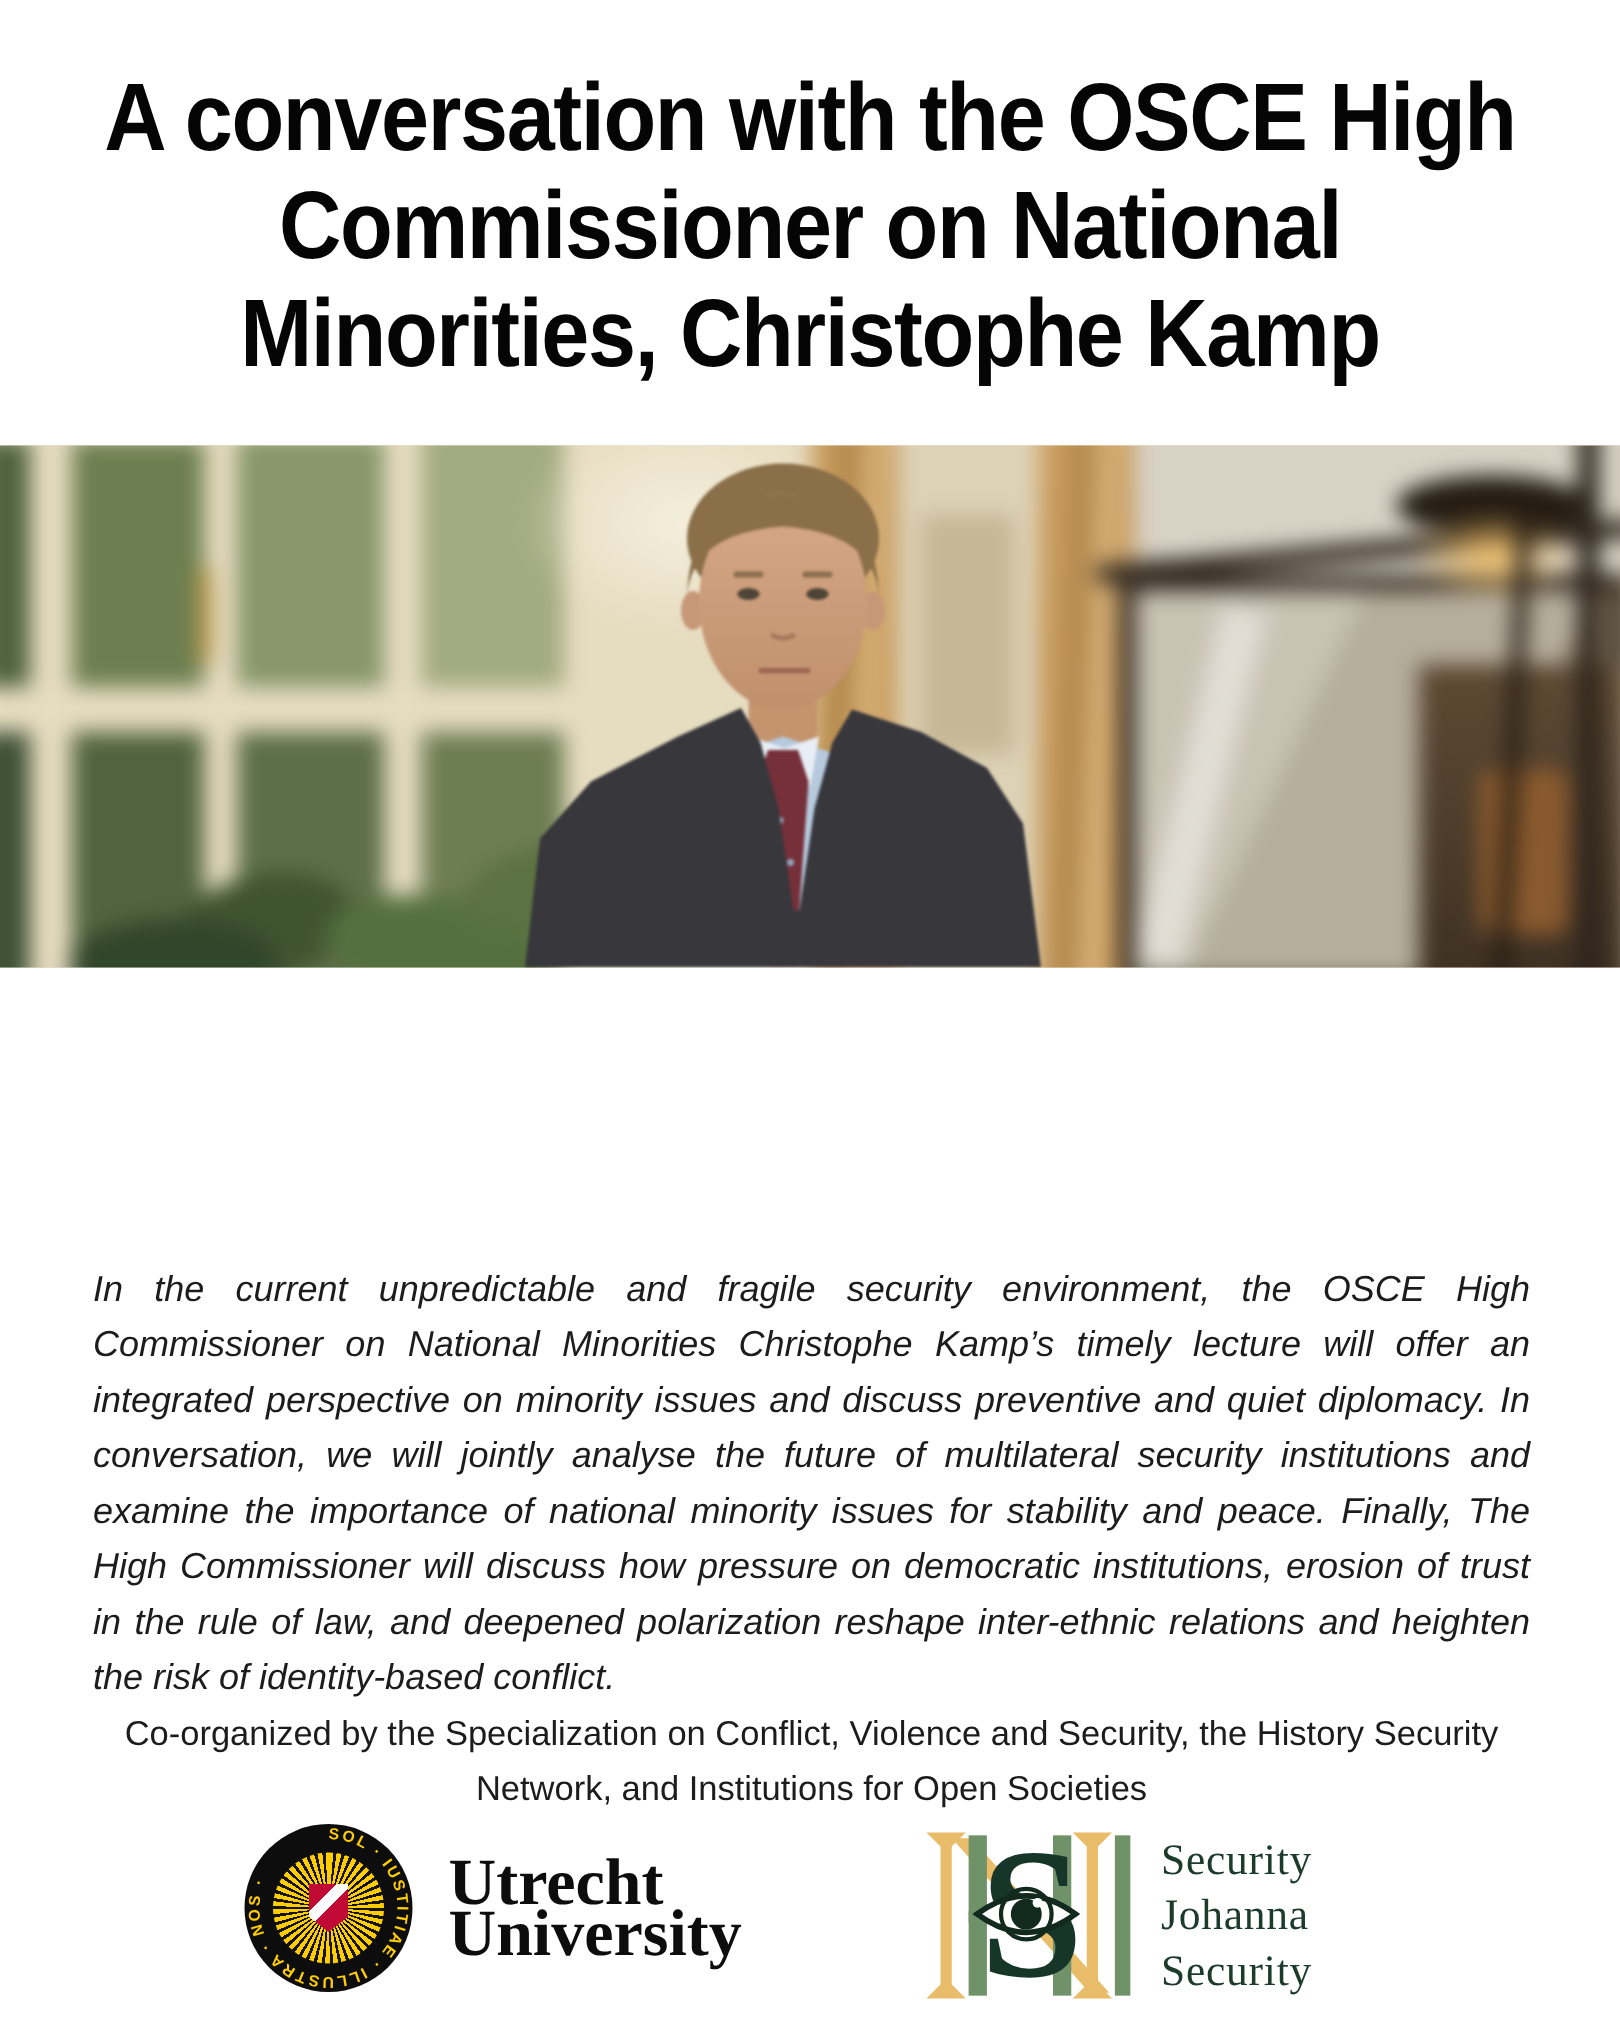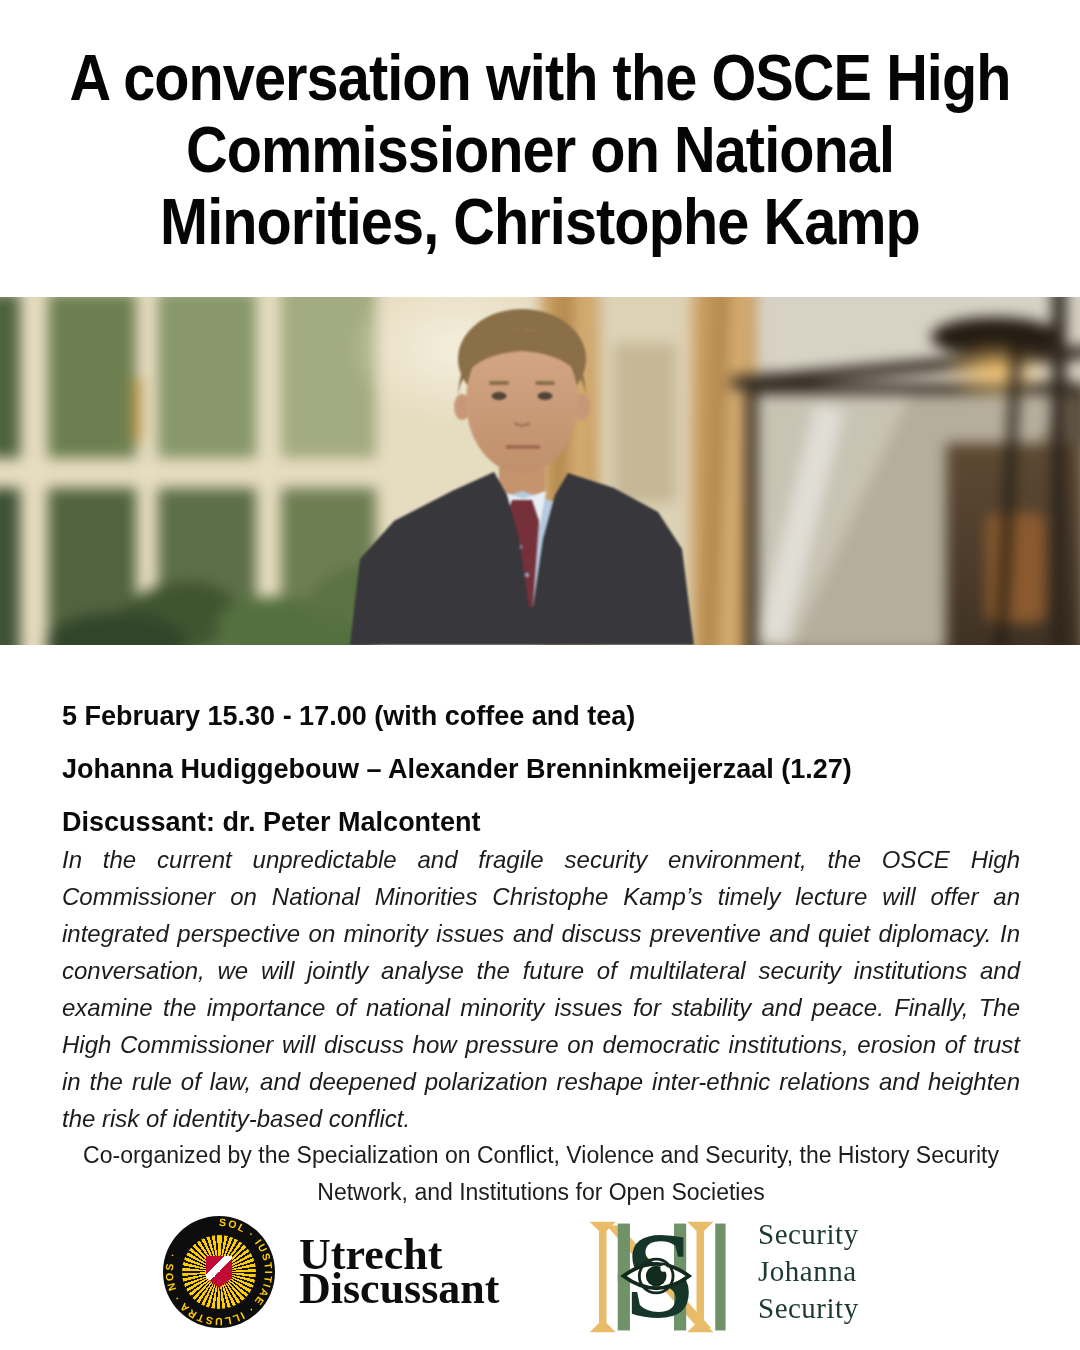--- a/index.html
+++ b/index.html
@@ -64,21 +64,21 @@
   .uu-emblem{position:relative;width:112px;height:112px;}
   .uu-ring{position:absolute;inset:0;background:#0d0d0d;border-radius:50%;}
   .uu-sun{position:absolute;left:19px;top:19px;width:74px;height:74px;border-radius:50%;
           background:repeating-conic-gradient(#FFCD00 0deg 5deg,#161410 5deg 8.5deg);}
   .uu-shield{position:absolute;left:43px;top:40px;width:26px;height:32px;
              clip-path:polygon(0 0,100% 0,100% 68%,50% 100%,0 68%);
              background:linear-gradient(135deg,#C00A35 0 32%,#ffffff 32% 50%,#C00A35 50%);}
   .uu-motto{position:absolute;inset:0;}
   .uu-name{font-family:"Liberation Serif", serif;font-weight:bold;font-size:44px;line-height:34px;color:#0d0d0d;}
 
-  .shn{position:absolute;left:584px;top:1216px;display:flex;gap:24px;}
+  .shn{position:absolute;left:612px;top:1216px;display:flex;align-items:center;gap:12px;}
   .shn-name{font-family:"Liberation Serif", serif;font-size:29px;line-height:37px;color:#1d3b2c;letter-spacing:.5px;}
 </style>
 </head>
 <body>
 
 <div class="page">
 
   <div class="title">
     <div>A conversation with the OSCE High</div>
     <div>Commissioner on National</div>
@@ -148,25 +148,20 @@
       <path d="M458,100 Q460,36 522,32 Q584,36 586,100 Q582,58 522,54 Q462,58 458,100 Z" fill="#8a6f49"></path>
       <rect x="489" y="84" width="20" height="4" rx="2" fill="#7d6545" opacity=".85"></rect>
       <rect x="535" y="84" width="20" height="4" rx="2" fill="#7d6545" opacity=".85"></rect>
       <ellipse cx="499" cy="99" rx="7.5" ry="4" fill="#4e4438"></ellipse>
       <ellipse cx="545" cy="99" rx="7.5" ry="4" fill="#4e4438"></ellipse>
       <path d="M514,126 Q522,131 530,126" stroke="#a5765a" stroke-width="3" fill="none"></path>
       <path d="M506,150 L540,150" stroke="#9c6450" stroke-width="3.5" fill="none"></path>
     </svg>
   </div>
 
-  <div class="details">
-    <p>5 February 15.30 - 17.00 (with coffee and tea)</p>
-    <p>Johanna Hudiggebouw – Alexander Brenninkmeijerzaal (1.27)</p>
-    <p>Discussant: dr. Peter Malcontent</p>
-  </div>
 
   <div class="desc-wrap">
     <p class="desc">In the current unpredictable and fragile security environment, the OSCE High Commissioner on National Minorities Christophe Kamp’s timely lecture will offer an integrated perspective on minority issues and discuss preventive and quiet diplomacy. In conversation, we will jointly analyse the future of multilateral security institutions and examine the importance of national minority issues for stability and peace. Finally, The High Commissioner will discuss how pressure on democratic institutions, erosion of trust in the rule of law, and deepened polarization reshape inter-ethnic relations and heighten the risk of identity-based conflict.</p>
     <p class="co">Co-organized by the Specialization on Conflict, Violence and Security, the History Security Network, and Institutions for Open Societies</p>
   </div>
 
   <div class="uu">
     <div class="uu-emblem">
       <div class="uu-ring"></div>
       <div class="uu-sun"></div>
@@ -175,21 +170,21 @@
         <defs>
             <path id="uuCircle" d="M56,10 a46,46 0 1,1 -0.01,0"></path>
           </defs>
         <text font-family="Liberation Sans, sans-serif" font-size="10.5" font-weight="bold" fill="#FFCD00" letter-spacing="1.6">
           <textPath href="#uuCircle">SOL · IUSTITIAE · ILLUSTRA · NOS ·</textPath>
         </text>
       </svg>
     </div>
     <div class="uu-name">
       <div>Utrecht</div>
-      <div>Discussant</div>
+      <div>University</div>
     </div>
   </div>
 
   <div class="shn">
     <svg width="150" height="122" viewBox="0 0 160 130">
       <polygon points="6,6 34,6 24,16 24,114 34,124 6,124 16,114 16,16" fill="#E9BC6A"></polygon>
       <polygon points="110,6 138,6 128,16 128,114 138,124 110,124 120,114 120,16" fill="#E9BC6A"></polygon>
       <polygon points="24,10 38,10 136,120 122,120" fill="#E9BC6A"></polygon>
       <rect x="36" y="8" width="13" height="114" fill="#6F9268"></rect>
       <rect x="96" y="8" width="13" height="114" fill="#6F9268"></rect>

